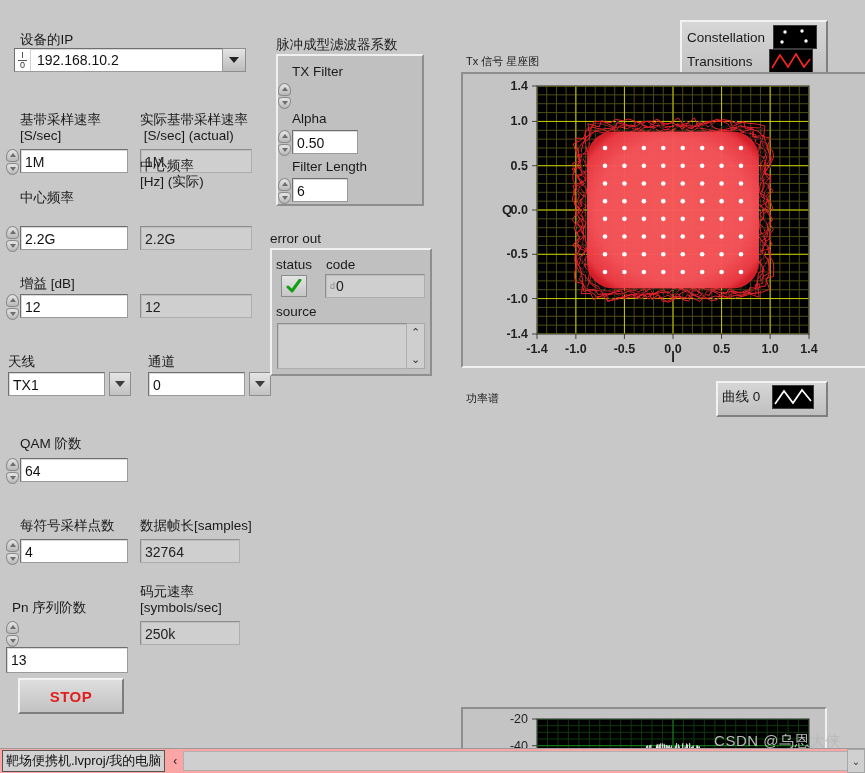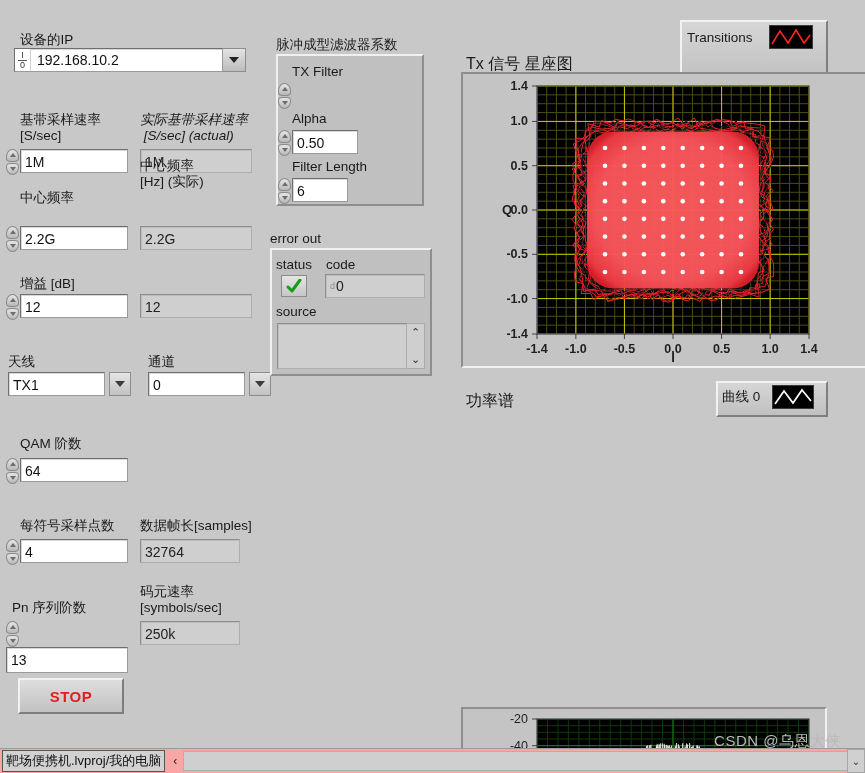--- a/index.html
+++ b/index.html
@@ -127,21 +127,21 @@
     position:absolute;
     background:linear-gradient(180deg,#d6d6d6,#c0c0c0);
     border:2px solid;
     border-color:#f2f2f2 #7f7f7f #7f7f7f #f2f2f2;
     box-sizing:border-box;
     padding:3px 5px;
   }
   .legend-row{display:flex;align-items:center;height:24px;}
   .legend-row span{font-size:13.5px;color:#1a1a1a;margin-right:8px;}
   .legend-sw{width:42px;height:22px;background:#000;border:1px solid #3a3a3a;}
-  .plot-title{position:absolute;font-size:16px;color:#1a1a1a;}
+  .plot-title{position:absolute;font-size:11px;color:#1a1a1a;}
   .axis-t{font-size:12.5px;fill:#1f1f1f;}
   .axis-name{font-size:13px;fill:#1f1f1f;}
 
   
   .statusbar{
     position:absolute;left:0;bottom:0;width:865px;height:24px;
     background:#fca5a5;border-top:1px solid #9b9b9b;
     display:flex;align-items:center;
   }
   .proj-tab{
@@ -186,21 +186,21 @@
 [S/sec]</div>
 </div>
 <div class="panel ctrl-row" style="left:6px;top:149px;width:122px;">
   <div class="spin">
       <i></i>
       <i></i>
     </div>
   <div class="field" style="flex:1;">1M</div>
 </div>
 
-<div class="panel" style="left:140px;top:112px;font-style:italic;">
+<div class="panel" style="left:140px;top:112px;">
   <div class="lbl">实际基带采样速率
  [S/sec] (actual)</div>
 </div>
 <div class="panel" style="left:140px;top:149px;width:112px;">
   <div class="field ro">1M</div>
 </div>
 
 <div class="panel" style="left:20px;top:190px;">
   <div class="lbl">中心频率</div>
 </div>
@@ -371,20 +371,32 @@
   <div class="field ro" style="flex:1;height:46px;"></div>
   <div style="width:18px;height:46px;background:#cfcfcf;border:1px solid #a9a9a9;border-left:none;display:flex;flex-direction:column;justify-content:space-between;align-items:center;box-sizing:border-box;padding:2px 0;">
     <span style="font-size:11px;color:#333;">⌃</span>
     <span style="font-size:11px;color:#333;">⌄</span>
   </div>
 </div>
 
 <div class="plot-title" style="left:466px;top:54px;">Tx 信号 星座图</div>
 
 <div class="legend" style="left:680px;top:20px;width:148px;height:62px;">
+  <div class="legend-row">
+    <span style="flex:1;">Constellation</span>
+    <span class="legend-sw">
+      <svg width="42" height="22" viewBox="0 0 42 22">
+        <rect width="42" height="22" fill="#000"></rect>
+        <circle cx="11" cy="6" r="1.7" fill="#fff"></circle>
+          <circle cx="28" cy="5" r="1.7" fill="#fff"></circle>
+        <circle cx="8" cy="16" r="1.7" fill="#fff"></circle>
+          <circle cx="32" cy="15" r="1.7" fill="#fff"></circle>
+      </svg>
+    </span>
+  </div>
   <div class="legend-row">
     <span style="flex:1;">Transitions</span>
     <span class="legend-sw">
       <svg width="42" height="22" viewBox="0 0 42 22">
         <rect width="42" height="22" fill="#000"></rect>
         <polyline points="2,18 10,5 18,17 26,4 34,17 40,9" stroke="#ff2424" stroke-width="1.6" fill="none"></polyline>
       </svg>
     </span>
   </div>
 </div>

